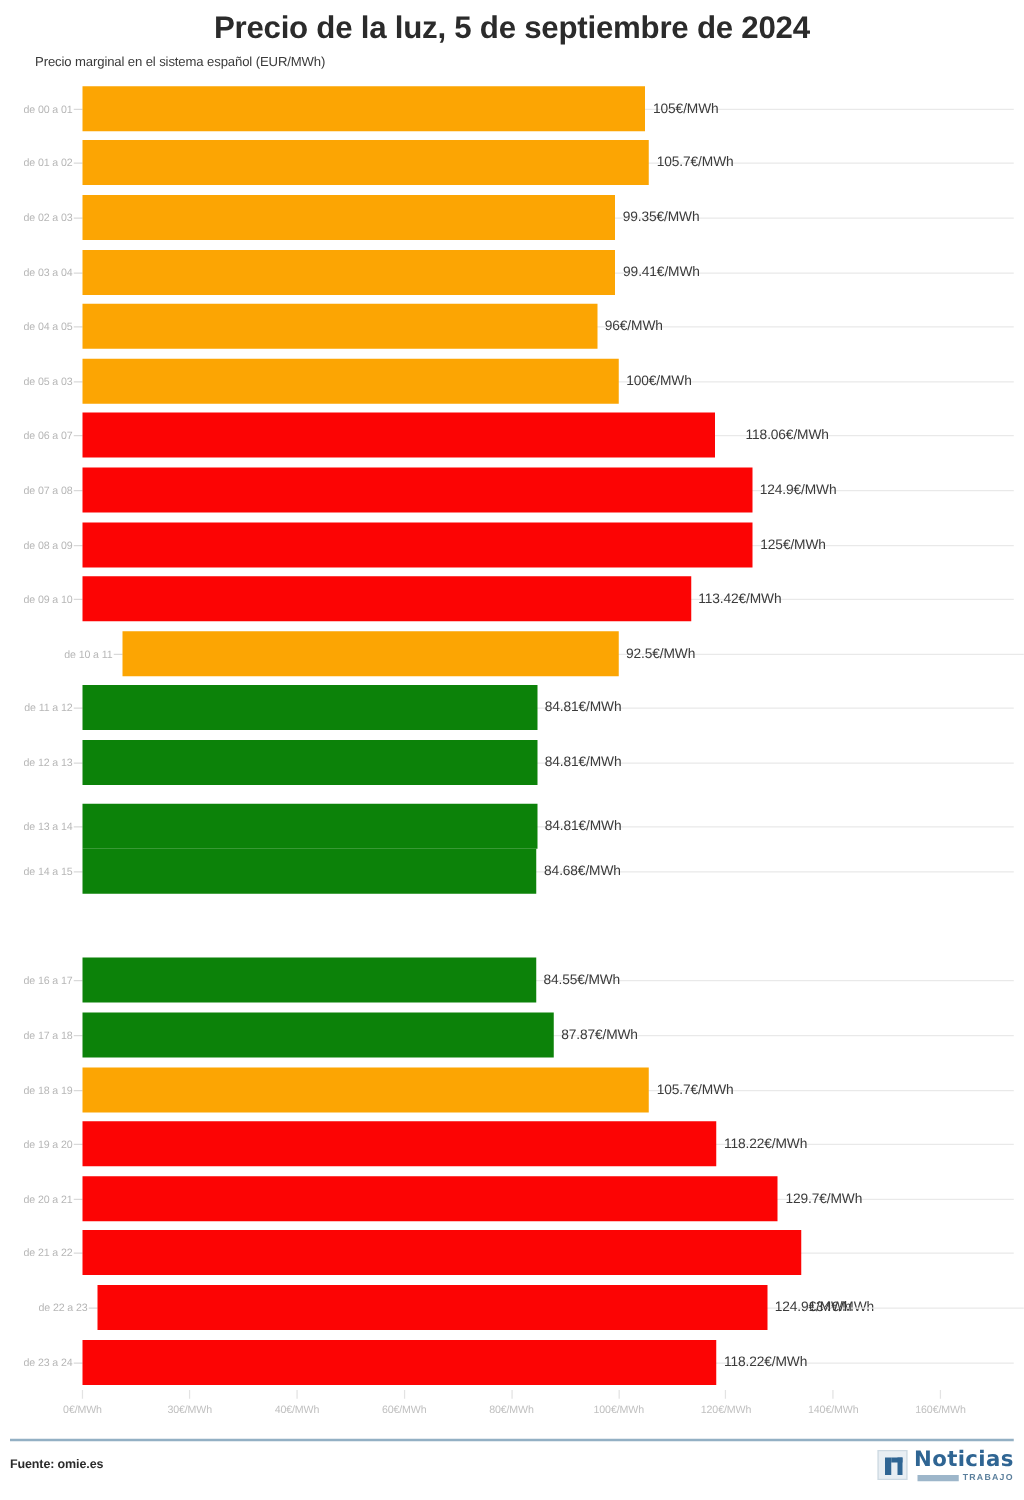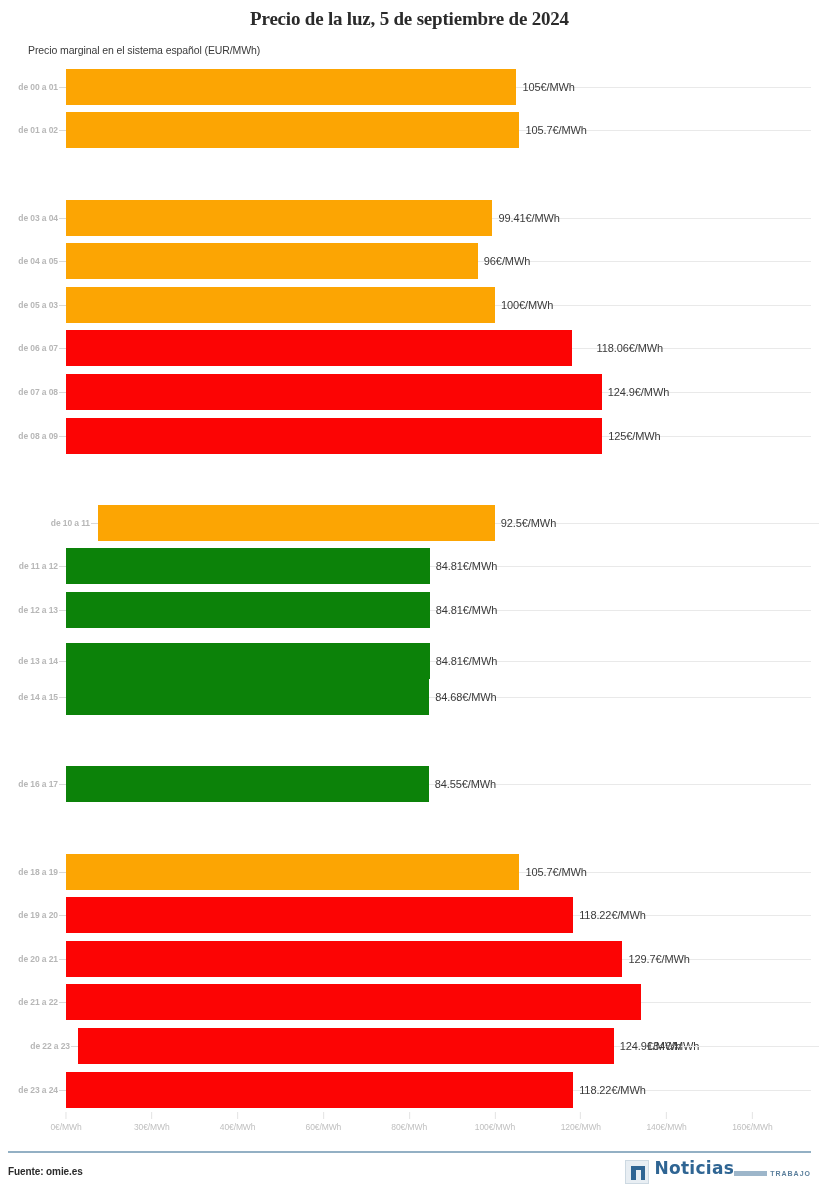--- a/index.html
+++ b/index.html
@@ -22,23 +22,23 @@
     box-sizing: border-box;
   }
 
   
   .title {
     position: absolute;
     top: 8px;
     left: 0;
     width: 819px;
     text-align: center;
-    font-family: Liberation Serif, serif;
+    font-family: Liberation Sans, sans-serif;
     font-weight: bold;
-    font-size: 19px;
+    font-size: 25px;
     letter-spacing: -0.2px;
     color: #2b2b2b;
   }
   .subtitle {
     position: absolute;
     top: 44px;
     left: 28px;
     font-size: 10.5px;
     font-weight: normal;
     color: #3a3a3a;
@@ -71,21 +71,20 @@
     position: absolute;
     left: 8px;
     top: 50%;
     transform: translateY(-50%);
     width: 50px;
     text-align: right;
     font-size: 8.5px;
     color: #b7b7b7;
     white-space: nowrap;
     letter-spacing: -0.1px;
-    font-weight: bold;
   }
   .tick-stub {
     position: absolute;
     left: 59px;
     top: 50%;
     width: 7px;
     height: 1px;
     background: #d9d9d9;
   }
   .bar {
@@ -182,21 +181,21 @@
     left: 10px;
     top: 5px;
     width: 9px;
     height: 14px;
     border-top: 4px solid #2f6593;
     border-right: 4px solid #2f6593;
     box-sizing: border-box;
   }
   .logo-text {
     display: flex;
-    flex-direction: row;
+    flex-direction: column;
     align-items: flex-end;
   }
   .logo-word {
     font-family: "DejaVu Sans", sans-serif;
     font-weight: bold;
     font-size: 17px;
     line-height: 17px;
     color: #2f6593;
     letter-spacing: 0.3px;
   }
@@ -234,20 +233,27 @@
         <div class="bar" style="width: 450.45px; background: rgb(252, 165, 3);"></div>
         <div class="bar-value" style="left: 522.45px;">105€/MWh</div>
       </div>
       <div class="row" style="top: 43.6px;">
         <div class="row-gridline"></div>
         <div class="cat-label">de 01 a 02</div>
         <div class="tick-stub"></div>
         <div class="bar" style="width: 453.453px; background: rgb(252, 165, 3);"></div>
         <div class="bar-value" style="left: 525.453px;">105.7€/MWh</div>
       </div>
+      <div class="row" style="top: 87.2px;">
+        <div class="row-gridline"></div>
+        <div class="cat-label">de 02 a 03</div>
+        <div class="tick-stub"></div>
+        <div class="bar" style="width: 426.212px; background: rgb(252, 165, 3);"></div>
+        <div class="bar-value" style="left: 498.212px;">99.35€/MWh</div>
+      </div>
       <div class="row" style="top: 130.8px;">
         <div class="row-gridline"></div>
         <div class="cat-label">de 03 a 04</div>
         <div class="tick-stub"></div>
         <div class="bar" style="width: 426.469px; background: rgb(252, 165, 3);"></div>
         <div class="bar-value" style="left: 498.469px;">99.41€/MWh</div>
       </div>
       <div class="row" style="top: 174.4px;">
         <div class="row-gridline"></div>
         <div class="cat-label">de 04 a 05</div>
@@ -276,20 +282,27 @@
         <div class="bar" style="width: 535.821px; background: rgb(252, 4, 4);"></div>
         <div class="bar-value" style="left: 607.821px;">124.9€/MWh</div>
       </div>
       <div class="row" style="top: 348.8px;">
         <div class="row-gridline"></div>
         <div class="cat-label">de 08 a 09</div>
         <div class="tick-stub"></div>
         <div class="bar" style="width: 536.25px; background: rgb(252, 4, 4);"></div>
         <div class="bar-value" style="left: 608.25px;">125€/MWh</div>
       </div>
+      <div class="row" style="top: 392.4px;">
+        <div class="row-gridline"></div>
+        <div class="cat-label">de 09 a 10</div>
+        <div class="tick-stub"></div>
+        <div class="bar" style="width: 486.572px; background: rgb(252, 4, 4);"></div>
+        <div class="bar-value" style="left: 558.572px;">113.42€/MWh</div>
+      </div>
       <div class="row" style="top: 436px; margin-left: 32px;">
         <div class="row-gridline"></div>
         <div class="cat-label">de 10 a 11</div>
         <div class="tick-stub"></div>
         <div class="bar" style="width: 396.825px; background: rgb(252, 165, 3);"></div>
         <div class="bar-value" style="left: 468.825px;">92.5€/MWh</div>
       </div>
       <div class="row" style="top: 479.6px;">
         <div class="row-gridline"></div>
         <div class="cat-label">de 11 a 12</div>
@@ -317,20 +330,27 @@
         <div class="tick-stub"></div>
         <div class="bar" style="width: 363.277px; background: rgb(12, 130, 9);"></div>
         <div class="bar-value" style="left: 435.277px;">84.68€/MWh</div>
       </div>
       <div class="row" style="top: 697.6px;">
         <div class="row-gridline"></div>
         <div class="cat-label">de 16 a 17</div>
         <div class="tick-stub"></div>
         <div class="bar" style="width: 362.719px; background: rgb(12, 130, 9);"></div>
         <div class="bar-value" style="left: 434.719px;">84.55€/MWh</div>
+      </div>
+      <div class="row" style="top: 741.2px;">
+        <div class="row-gridline"></div>
+        <div class="cat-label">de 17 a 18</div>
+        <div class="tick-stub"></div>
+        <div class="bar" style="width: 376.962px; background: rgb(12, 130, 9);"></div>
+        <div class="bar-value" style="left: 448.962px;">87.87€/MWh</div>
       </div>
       <div class="row" style="top: 784.8px;">
         <div class="row-gridline"></div>
         <div class="cat-label">de 18 a 19</div>
         <div class="tick-stub"></div>
         <div class="bar" style="width: 453.453px; background: rgb(252, 165, 3);"></div>
         <div class="bar-value" style="left: 525.453px;">105.7€/MWh</div>
       </div>
       <div class="row" style="top: 828.4px;">
         <div class="row-gridline"></div>

